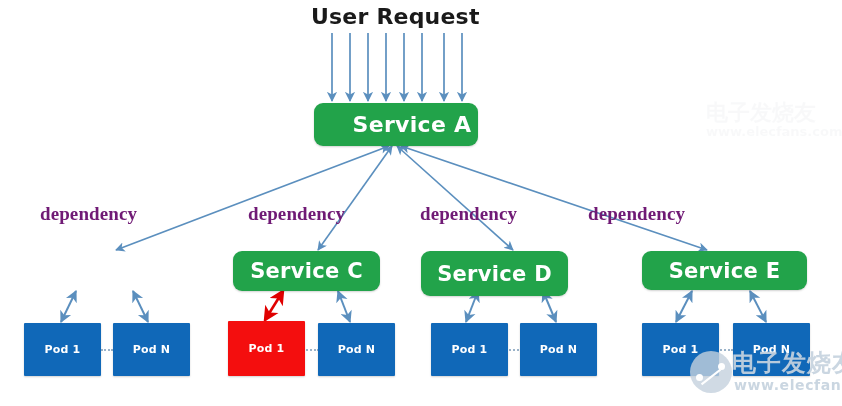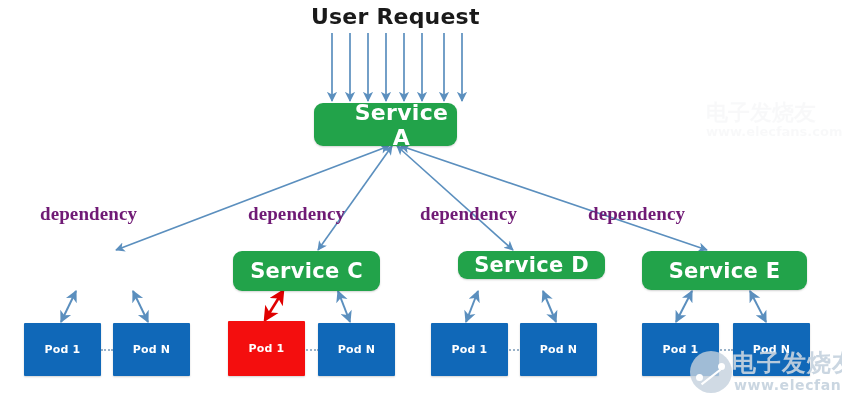--- a/index.html
+++ b/index.html
@@ -247,35 +247,35 @@
     </g>
   </svg>
 
   <div class="dots" style="left:101px; top:349px; width:12px;"></div>
   <div class="dots" style="left:303px; top:349px; width:16px;"></div>
   <div class="dots" style="left:506px; top:349px; width:13px;"></div>
   <div class="dots" style="left:717px; top:349px; width:16px;"></div>
 
   <div class="title-text" style="left:311px; top:4px;">User Request</div>
 
-  <div class="node service service-a" style="left:314px; top:103px; width:143px; height:43px;padding-left:32px;">Service A</div>
+  <div class="node service service-a" style="left:314px; top:103px; width:164px; height:43px;padding-left:32px;">Service A</div>
 
   <div class="dep-label" style="left:40px; top:203px;">dependency</div>
   <div class="dep-label" style="left:248px; top:203px;">dependency</div>
   <div class="dep-label" style="left:420px; top:203px;">dependency</div>
   <div class="dep-label" style="left:588px; top:203px;">dependency</div>
 
   <div class="node pod" style="left:24px; top:323px; width:77px; height:53px;">Pod 1</div>
   <div class="node pod" style="left:113px; top:323px; width:77px; height:53px;">Pod N</div>
 
   <div class="node service" style="left:233px; top:251px; width:147px; height:40px;">Service C</div>
   <div class="node pod alert" style="left:228px; top:321px; width:77px; height:55px;">Pod 1</div>
   <div class="node pod" style="left:318px; top:323px; width:77px; height:53px;">Pod N</div>
 
-  <div class="node service" style="left:458px; top:251px; width:147px; height:28px;">Service D</div>
+  <div class="node service" style="left:421px; top:251px; width:147px; height:45px;">Service D</div>
   <div class="node pod" style="left:431px; top:323px; width:77px; height:53px;">Pod 1</div>
   <div class="node pod" style="left:520px; top:323px; width:77px; height:53px;">Pod N</div>
 
   <div class="node service" style="left:642px; top:251px; width:165px; height:39px;">Service E</div>
   <div class="node pod" style="left:642px; top:323px; width:77px; height:53px;">Pod 1</div>
   <div class="node pod" style="left:733px; top:323px; width:77px; height:53px;">Pod N</div>
 
   <div class="watermark wm-faint">
     <div class="wm-faint-cn">电子发烧友</div>
     <div class="wm-faint-url">www.elecfans.com</div>

